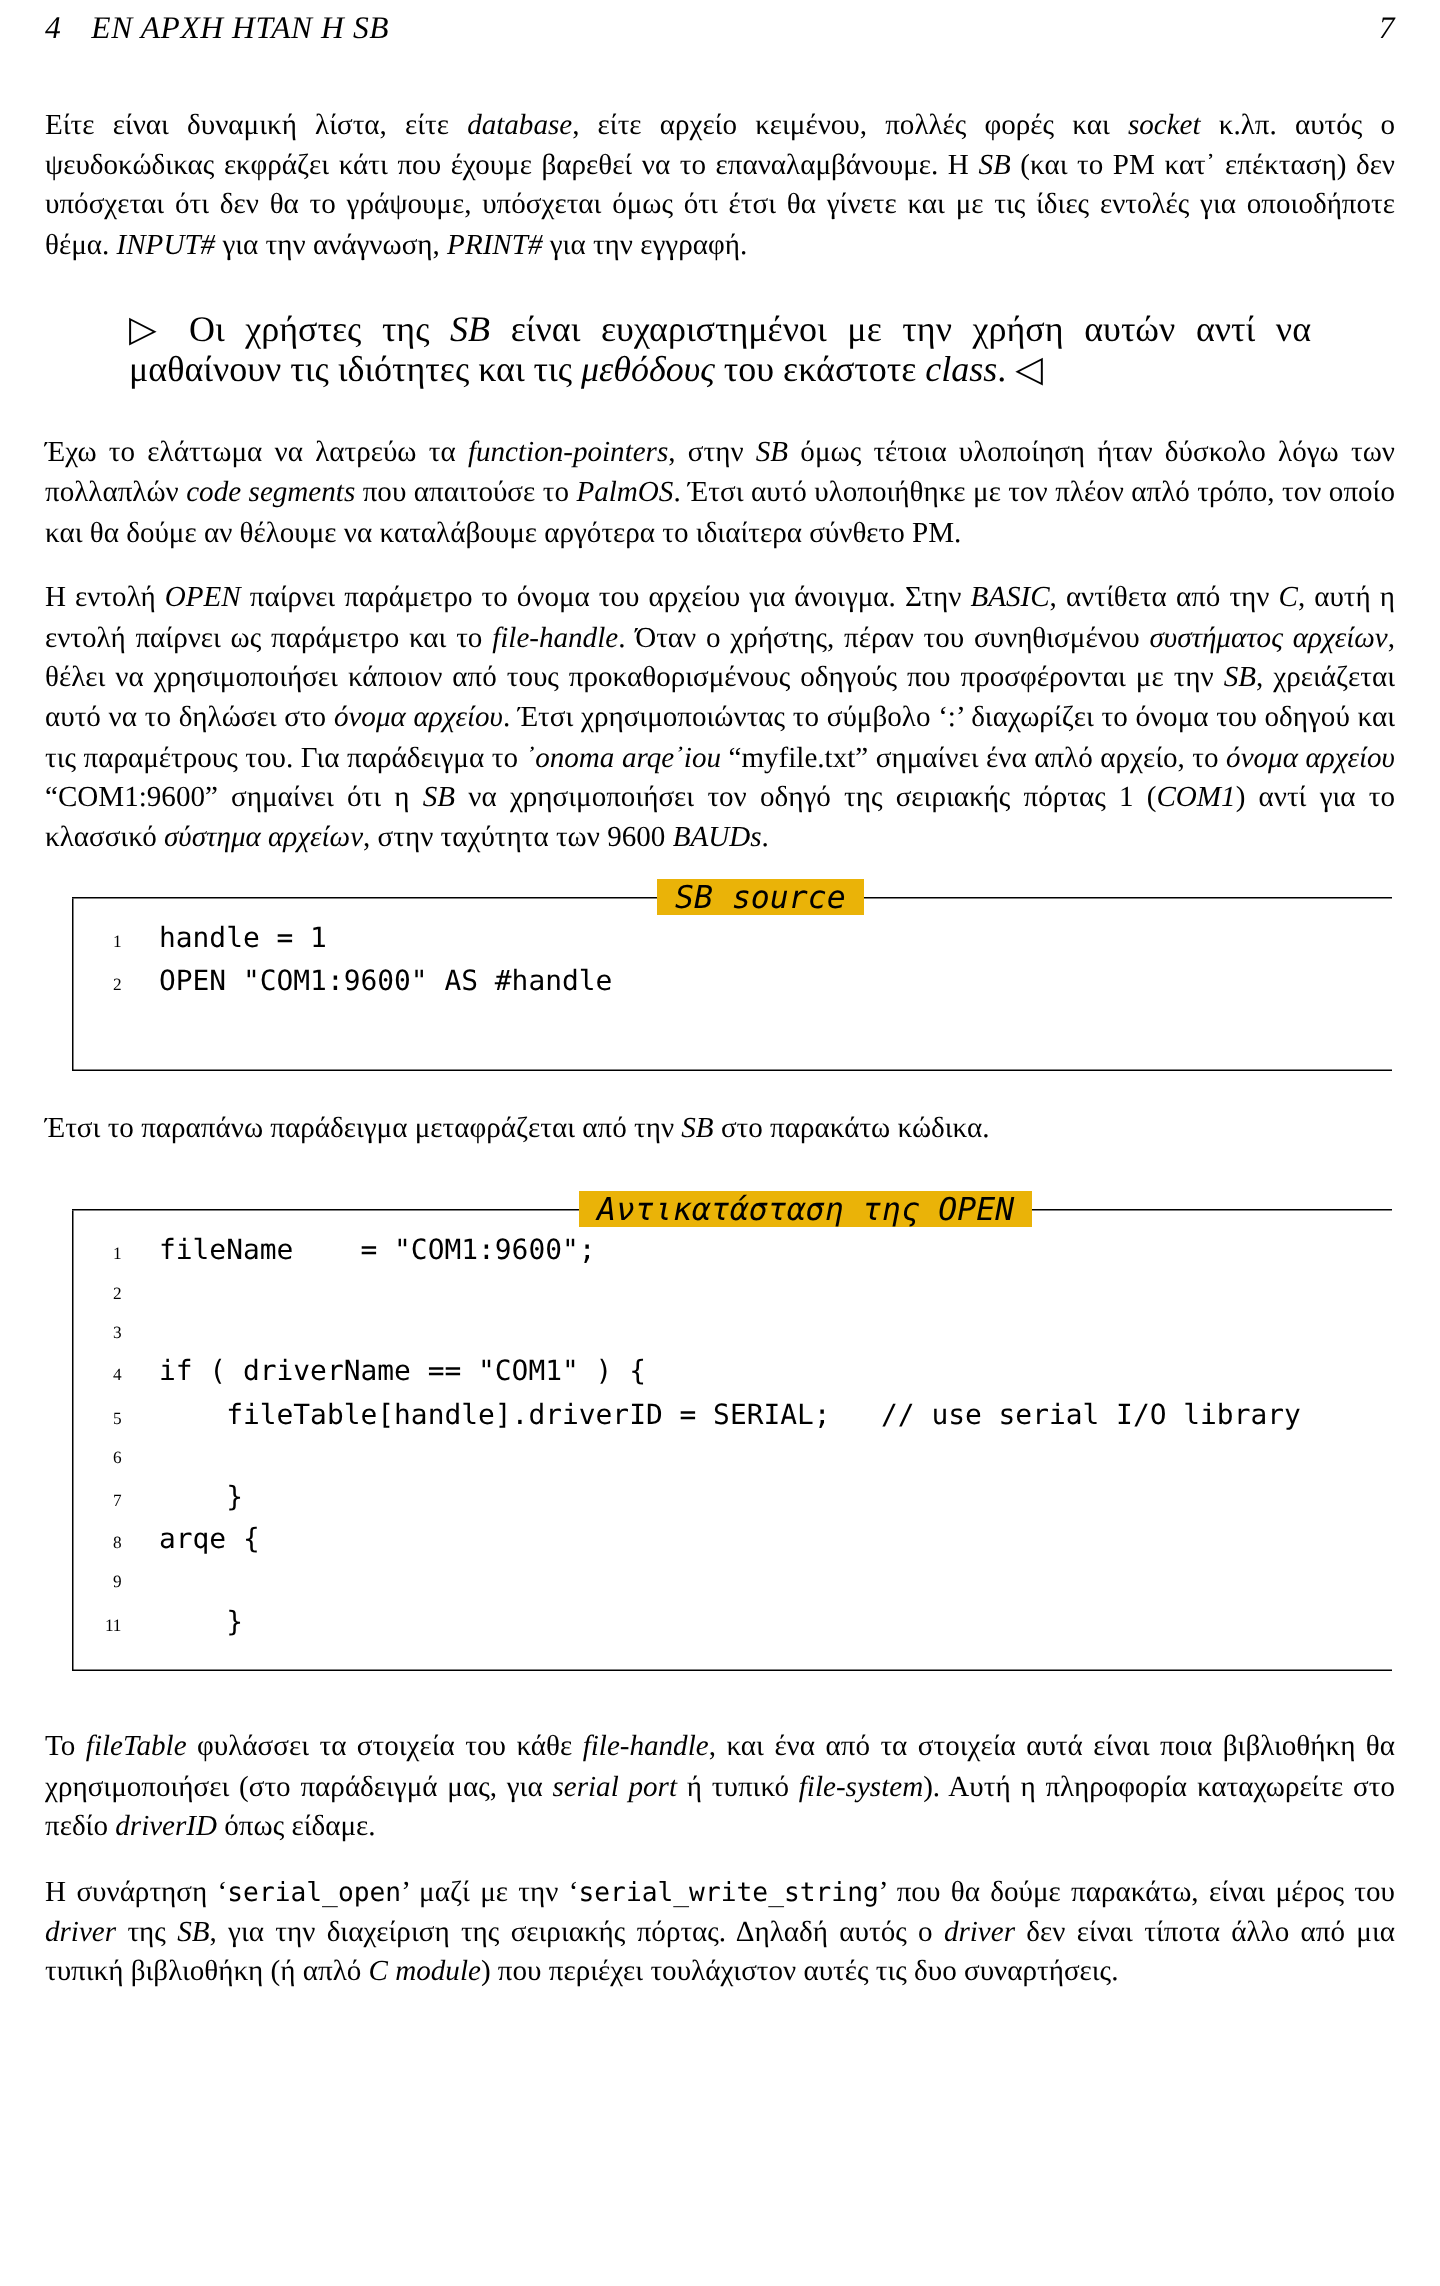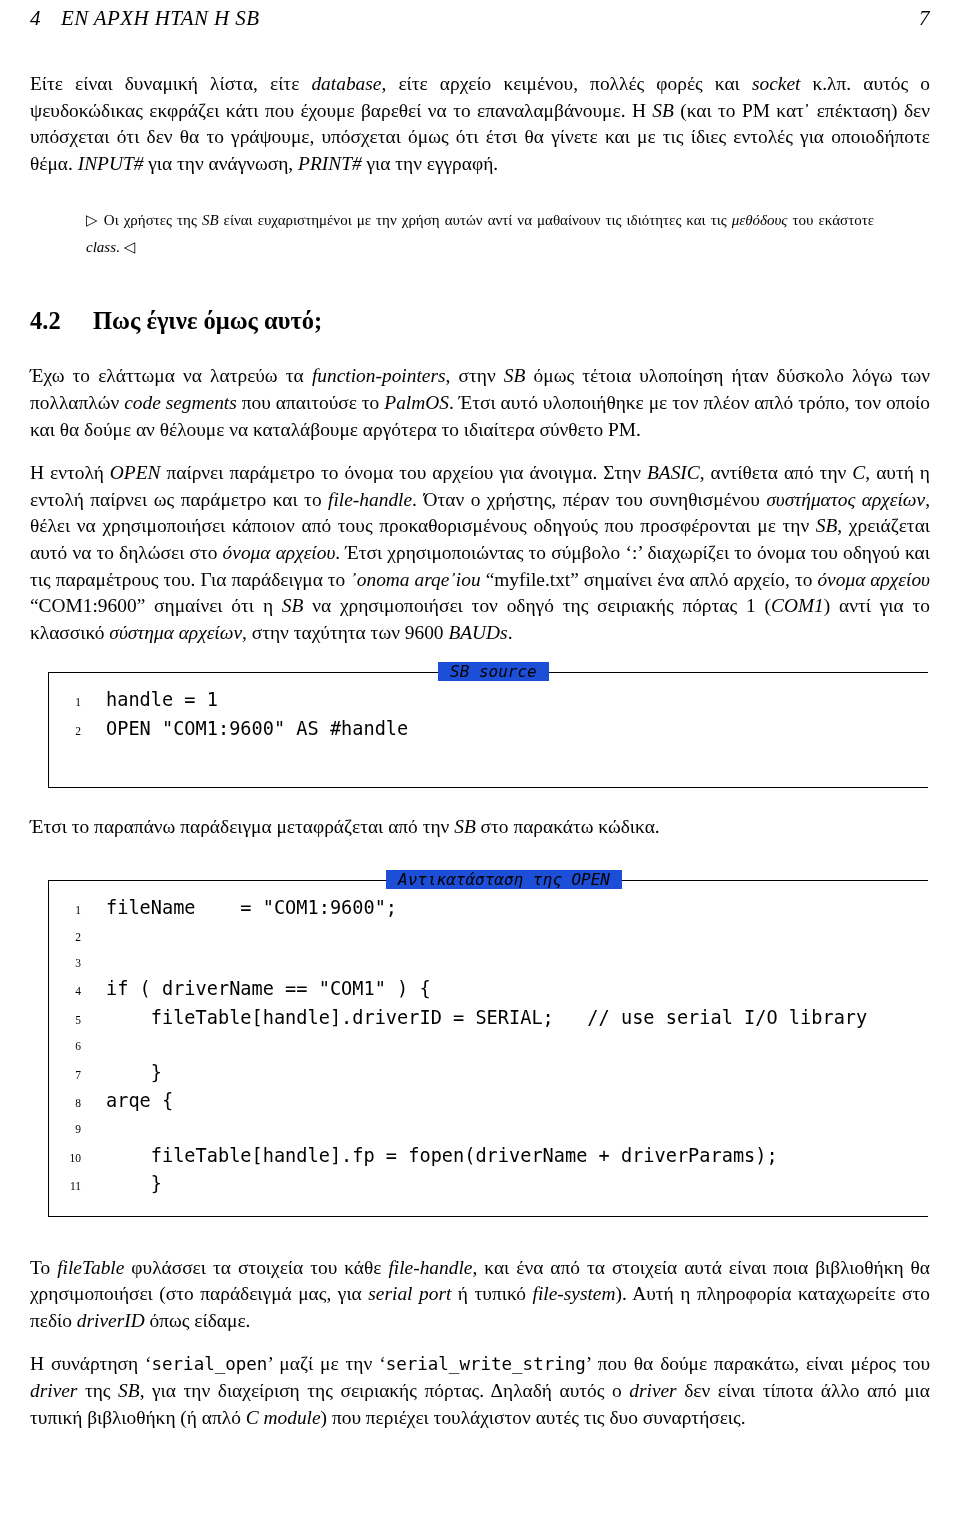--- a/index.html
+++ b/index.html
@@ -51,21 +51,21 @@
     text-justify: inter-word;
     margin: 0;
   }
   .para.first { margin-top: 40px; }
   .para.gap   { margin-top: 17px; }
   .it { font-style: italic; }
 
   
   .remark {
     margin: 30px 56px 0 56px;
-    font-size: 15px;
+    font-size: 24px;
     line-height: 27px;
     text-align: justify;
   }
   .tri { font-style: normal; }
 
   
   .section-head {
     margin-top: 46px;
     font-size: 24.5px;
     font-weight: bold;
@@ -91,24 +91,24 @@
   .rule-left, .rule-right {
     height: 1px;
     background: #000;
     flex: 0 0 auto;
   }
   .rule-left  { width: 390px; }
   .rule-right { flex: 1 1 auto; }
   .listing-title {
     font-family: "DejaVu Sans Mono", "Liberation Mono", monospace;
     font-style: italic;
-    font-size: 16px;
+    font-size: 21px;
     white-space: nowrap;
     padding: 0 12px;
-    background: #1d4ed8;
+    background: #eab308;
     transform: translateY(-1px);
   }
   .listing-body {
     border-left: 1px solid #000;
     border-bottom: 1px solid #000;
     border-right: 0;
     padding: 14px 0 16px 0;
     position: relative;
   }
   .listing-body::after {
@@ -156,24 +156,20 @@
       <span class="rh-num">4</span>
       <span>ΕΝ ΑΡΧΗ ΗΤΑΝ Η SB</span>
     </div>
     <div class="rh-page">7</div>
   </div>
 
   <p class="para first"><span>Είτε είναι δυναμική λίστα, είτε </span><span class="it">database</span><span>, είτε αρχείο κειμένου, πολλές φορές και </span><span class="it">socket</span><span> κ.λπ. αυτός ο ψευδοκώδικας εκφράζει κάτι που έχουμε βαρεθεί να το επαναλαμβάνουμε. Η </span><span class="it">SB</span><span> (και το PM κατ᾿ επέκταση) δεν υπόσχεται ότι δεν θα το γράψουμε, υπόσχεται όμως ότι έτσι θα γίνετε και με τις ίδιες εντολές για οποιοδήποτε θέμα. </span><span class="it">INPUT#</span><span> για την ανάγνωση, </span><span class="it">PRINT#</span><span> για την εγγραφή.</span></p>
 
   <p class="remark"><span class="tri">▷</span><span> Οι χρήστες της </span><span class="it">SB</span><span> είναι ευχαριστημένοι με την χρήση αυτών αντί να μαθαίνουν τις ιδιότητες και τις </span><span class="it">μεθόδους</span><span> του εκάστοτε </span><span class="it">class</span><span>. </span><span class="tri">◁</span></p>
 
-  <h2 class="section-head">
-    <span class="sec-num">4.2</span>
-    <span>Πως έγινε όμως αυτό;</span>
-  </h2>
 
   <p class="para gap" style="margin-top:28px"><span>Έχω το ελάττωμα να λατρεύω τα </span><span class="it">function-pointers</span><span>, στην </span><span class="it">SB</span><span> όμως τέτοια υλοποίηση ήταν δύσκολο λόγω των πολλαπλών </span><span class="it">code segments</span><span> που απαιτούσε το </span><span class="it">PalmOS</span><span>. Έτσι αυτό υλοποιήθηκε με τον πλέον απλό τρόπο, τον οποίο και θα δούμε αν θέλουμε να καταλάβουμε αργότερα το ιδιαίτερα σύνθετο PM.</span></p>
 
   <p class="para gap"><span>Η εντολή </span><span class="it">OPEN</span><span> παίρνει παράμετρο το όνομα του αρχείου για άνοιγμα. Στην </span><span class="it">BASIC</span><span>, αντίθετα από την </span><span class="it">C</span><span>, αυτή η εντολή παίρνει ως παράμετρο και το </span><span class="it">file-handle</span><span>. Όταν ο χρήστης, πέραν του συνηθισμένου </span><span class="it">συστήματος αρχείων</span><span>, θέλει να χρησιμοποιήσει κάποιον από τους προκαθορισμένους οδηγούς που προσφέρονται με την </span><span class="it">SB</span><span>, χρειάζεται αυτό να το δηλώσει στο </span><span class="it">όνομα αρχείου</span><span>. Έτσι χρησιμοποιώντας το σύμβολο ‘:’ διαχωρίζει το όνομα του οδηγού και τις παραμέτρους του. Για παράδειγμα το </span><span class="it">᾿onoma arqe᾿iou</span><span> “myfile.txt” σημαίνει ένα απλό αρχείο, το </span><span class="it">όνομα αρχείου</span><span> “COM1:9600” σημαίνει ότι η </span><span class="it">SB</span><span> να χρησιμοποιήσει τον οδηγό της σειριακής πόρτας 1 (</span><span class="it">COM1</span><span>) αντί για το κλασσικό </span><span class="it">σύστημα αρχείων</span><span>, στην ταχύτητα των 9600 </span><span class="it">BAUDs</span><span>.</span></p>
 
   <div class="listing">
     <div class="listing-top">
       <span class="rule-left"></span>
       <span class="listing-title">SB source</span>
       <span class="rule-right"></span>
@@ -205,21 +201,20 @@
     <div class="listing-body">
       <div class="code-line"><span class="lineno">1</span><span class="code-text">fileName    = "COM1:9600";</span></div>
       <div class="code-line"><span class="lineno">2</span></div>
       <div class="code-line"><span class="lineno">3</span></div>
       <div class="code-line"><span class="lineno">4</span><span class="code-text">if ( driverName == "COM1" ) {</span></div>
       <div class="code-line"><span class="lineno">5</span><span class="code-text">    fileTable[handle].driverID = SERIAL;   // use serial I/O library</span></div>
       <div class="code-line"><span class="lineno">6</span></div>
       <div class="code-line"><span class="lineno">7</span><span class="code-text">    }</span></div>
       <div class="code-line"><span class="lineno">8</span><span class="code-text">arqe {</span></div>
       <div class="code-line"><span class="lineno">9</span></div>
-      <div class="code-line"><span class="lineno">10</span><span class="code-text">    fileTable[handle].fp = fopen(driverName + driverParams);</span></div>
       <div class="code-line"><span class="lineno">11</span><span class="code-text">    }</span></div>
     </div>
   </div>
 
   <p class="para" style="margin-top:38px"><span>Το </span><span class="it">fileTable</span><span> φυλάσσει τα στοιχεία του κάθε </span><span class="it">file-handle</span><span>, και ένα από τα στοιχεία αυτά είναι ποια βιβλιοθήκη θα χρησιμοποιήσει (στο παράδειγμά μας, για </span><span class="it">serial port</span><span> ή τυπικό </span><span class="it">file-system</span><span>). Αυτή η πληροφορία καταχωρείτε στο πεδίο </span><span class="it">driverID</span><span> όπως είδαμε.</span></p>
 
   <p class="para gap"><span>Η συνάρτηση ‘</span><span style="font-family:'DejaVu Sans Mono','Liberation Mono',monospace;font-size:17.5px">serial_open</span><span>’ μαζί με την ‘</span><span style="font-family:'DejaVu Sans Mono','Liberation Mono',monospace;font-size:17.5px">serial_write_string</span><span>’ που θα δούμε παρακάτω, είναι μέρος του </span><span class="it">driver</span><span> της </span><span class="it">SB</span><span>, για την διαχείριση της σειριακής πόρτας. Δηλαδή αυτός ο </span><span class="it">driver</span><span> δεν είναι τίποτα άλλο από μια τυπική βιβλιοθήκη (ή απλό </span><span class="it">C module</span><span>) που περιέχει τουλάχιστον αυτές τις δυο συναρτήσεις.</span></p>
 
 </div>
 

